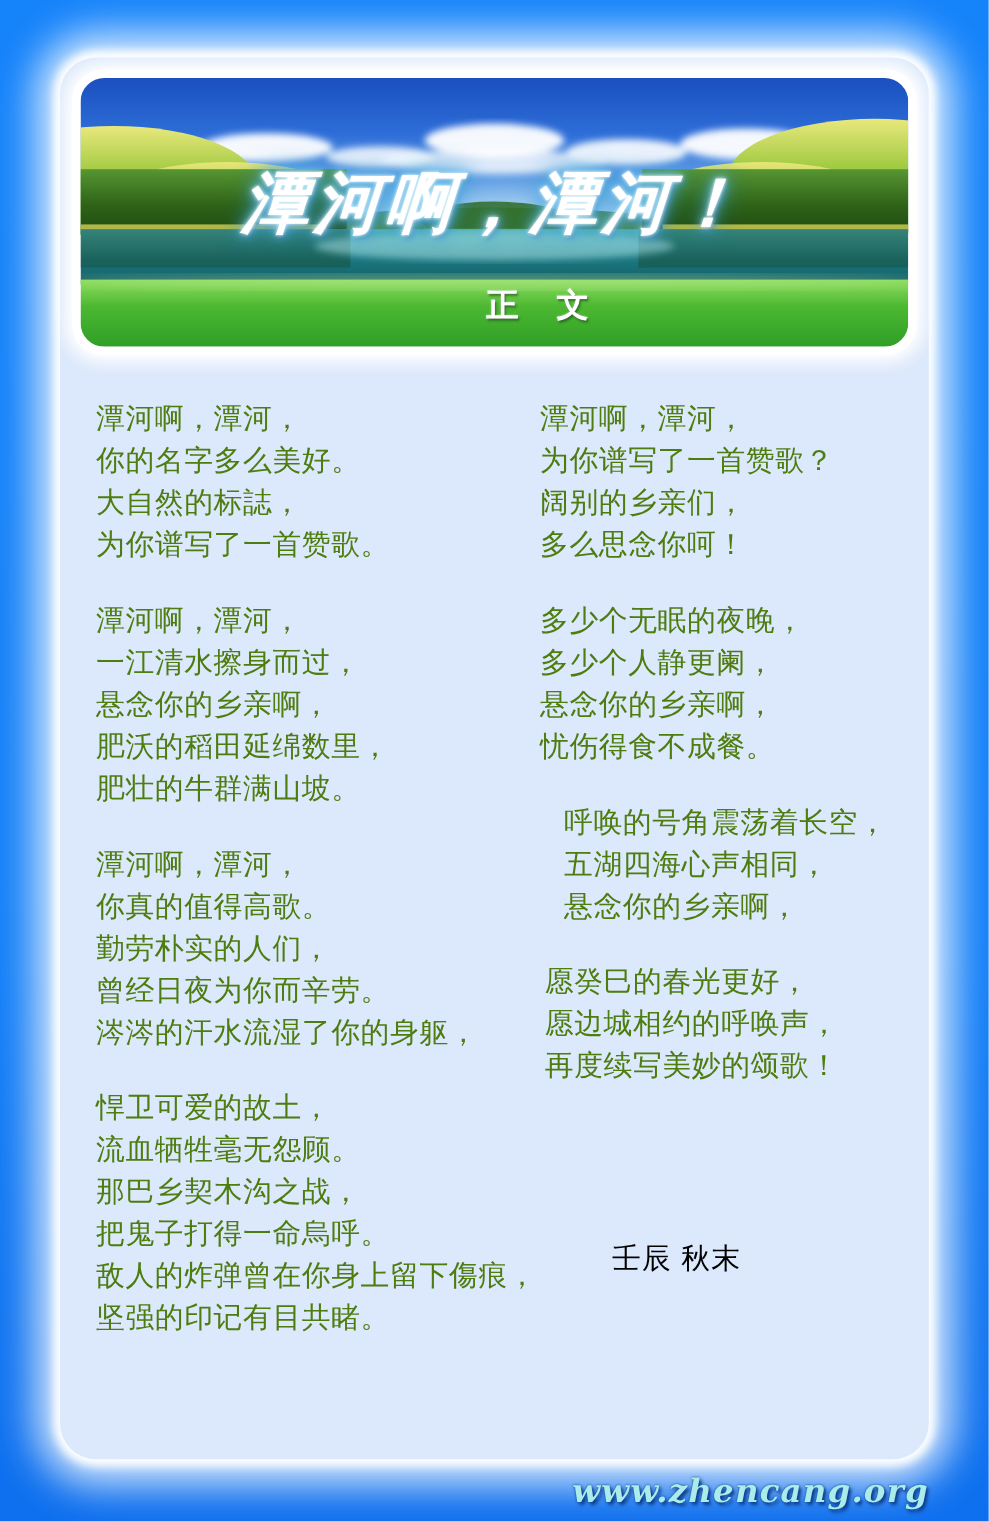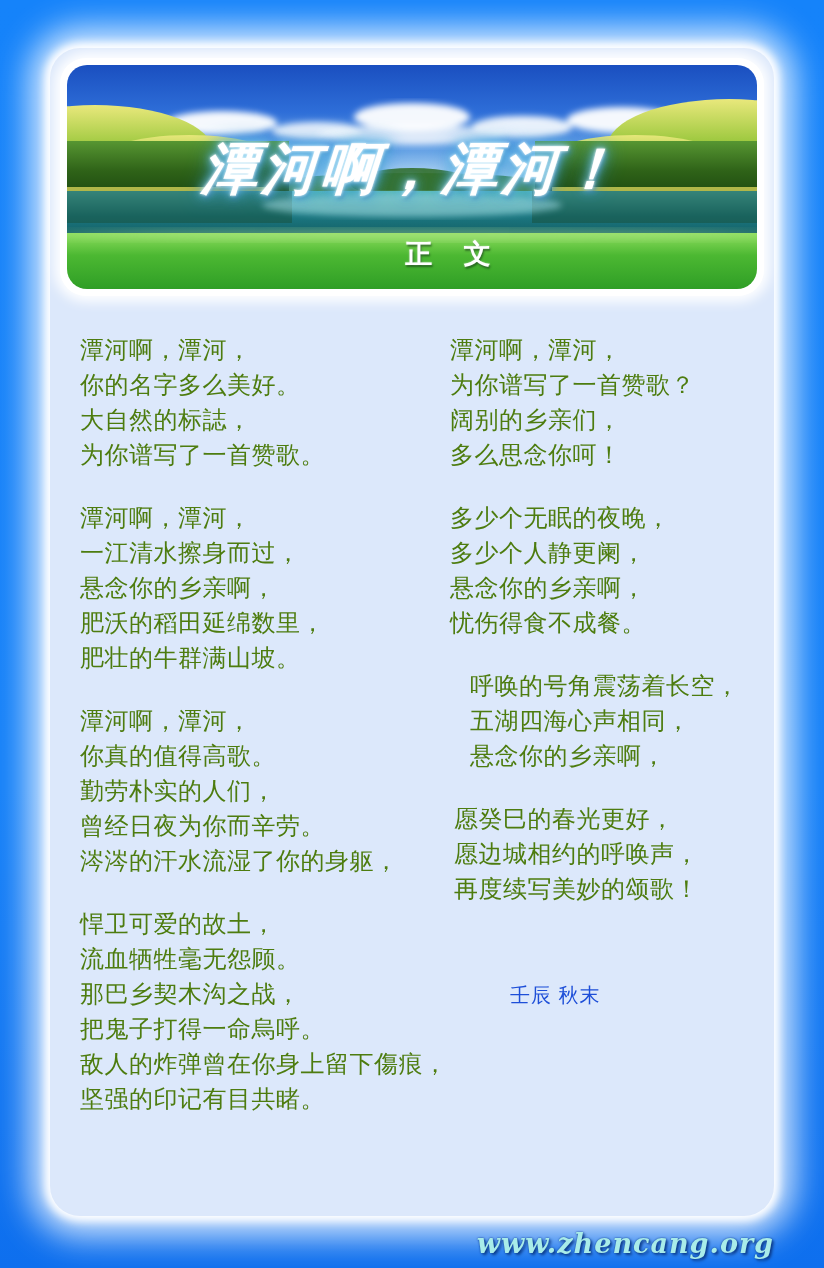--- a/index.html
+++ b/index.html
@@ -50,22 +50,22 @@
   
   .col{position:absolute;color:#4d7c0f;}
   .col-left{left:30px;top:284px;}
   .col-right{left:400px;top:284px;}
   .stanza{margin:0 0 28px 0;}
   .line{
     margin:0;font-size:24px;line-height:35px;
     letter-spacing:.5px;white-space:nowrap;
   }
   .signature{
-    position:absolute;left:460px;top:934px;
-    font-size:20px;color:#1d4ed8;letter-spacing:1px;white-space:nowrap;
+    position:absolute;left:460px;top:985px;
+    font-size:24px;color:#000000;letter-spacing:1px;white-space:nowrap;
   }
   .watermark{
     position:absolute;right:50px;bottom:9px;
     font-family:"DejaVu Serif",serif;font-style:italic;font-weight:bold;
     font-size:27px;color:#a9ece9;letter-spacing:1px;
     text-shadow:2px 2px 3px #0b3c8c,0 0 2px #0b3c8c;
   }
 </style>
 </head>
 <body>

